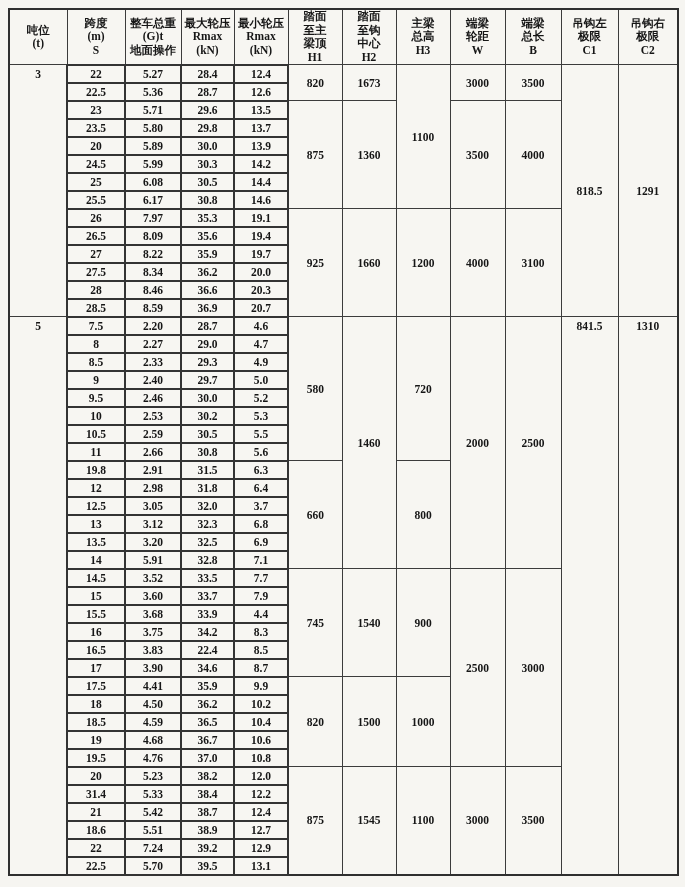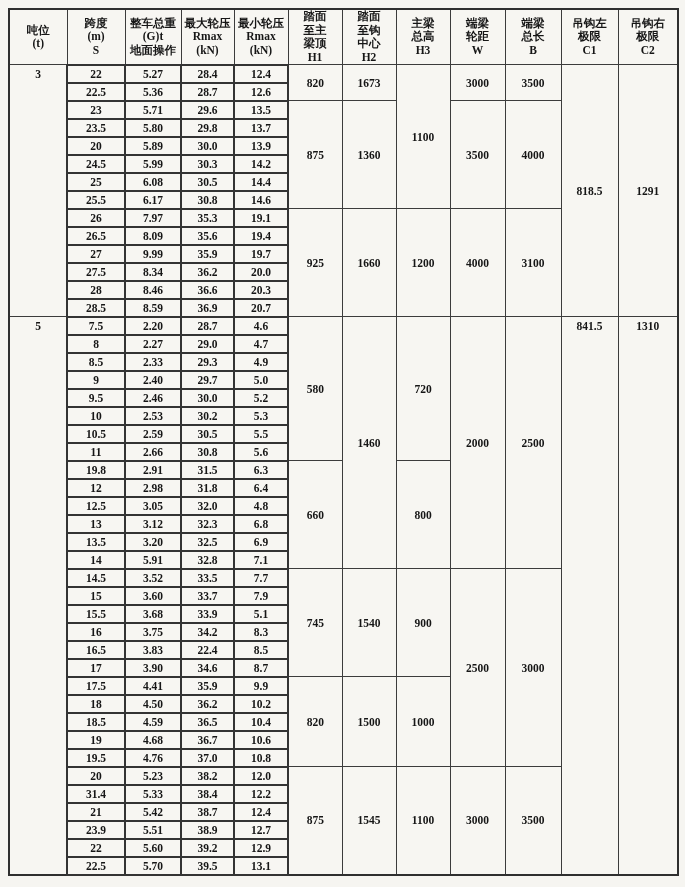--- a/index.html
+++ b/index.html
@@ -184,21 +184,21 @@
           <td rowspan="6">3100</td>
         </tr>
         <tr>
           <td class="c-span">26.5</td>
           <td class="c-weight">8.09</td>
           <td class="c-rmax">35.6</td>
           <td class="c-rmin">19.4</td>
         </tr>
         <tr>
           <td class="c-span">27</td>
-          <td class="c-weight">9.99</td>
+          <td class="c-weight">8.22</td>
           <td class="c-rmax">35.9</td>
           <td class="c-rmin">19.7</td>
         </tr>
         <tr>
           <td class="c-span">27.5</td>
           <td class="c-weight">8.34</td>
           <td class="c-rmax">36.2</td>
           <td class="c-rmin">20.0</td>
         </tr>
         <tr>
@@ -280,21 +280,21 @@
         <tr>
           <td class="c-span">12</td>
           <td class="c-weight">2.98</td>
           <td class="c-rmax">31.8</td>
           <td class="c-rmin">6.4</td>
         </tr>
         <tr>
           <td class="c-span">12.5</td>
           <td class="c-weight">3.05</td>
           <td class="c-rmax">32.0</td>
-          <td class="c-rmin">4.8</td>
+          <td class="c-rmin">3.7</td>
         </tr>
         <tr>
           <td class="c-span">13</td>
           <td class="c-weight">3.12</td>
           <td class="c-rmax">32.3</td>
           <td class="c-rmin">6.8</td>
         </tr>
         <tr>
           <td class="c-span">13.5</td>
           <td class="c-weight">3.20</td>
@@ -321,21 +321,21 @@
         <tr>
           <td class="c-span">15</td>
           <td class="c-weight">3.60</td>
           <td class="c-rmax">33.7</td>
           <td class="c-rmin">7.9</td>
         </tr>
         <tr>
           <td class="c-span">15.5</td>
           <td class="c-weight">3.68</td>
           <td class="c-rmax">33.9</td>
-          <td class="c-rmin">5.1</td>
+          <td class="c-rmin">4.4</td>
         </tr>
         <tr>
           <td class="c-span">16</td>
           <td class="c-weight">3.75</td>
           <td class="c-rmax">34.2</td>
           <td class="c-rmin">8.3</td>
         </tr>
         <tr>
           <td class="c-span">16.5</td>
           <td class="c-weight">3.83</td>
@@ -398,28 +398,28 @@
           <td class="c-rmax">38.4</td>
           <td class="c-rmin">12.2</td>
         </tr>
         <tr>
           <td class="c-span">21</td>
           <td class="c-weight">5.42</td>
           <td class="c-rmax">38.7</td>
           <td class="c-rmin">12.4</td>
         </tr>
         <tr>
-          <td class="c-span">23.9</td>
+          <td class="c-span">18.6</td>
           <td class="c-weight">5.51</td>
           <td class="c-rmax">38.9</td>
           <td class="c-rmin">12.7</td>
         </tr>
         <tr>
           <td class="c-span">22</td>
-          <td class="c-weight">5.60</td>
+          <td class="c-weight">7.24</td>
           <td class="c-rmax">39.2</td>
           <td class="c-rmin">12.9</td>
         </tr>
         <tr>
           <td class="c-span">22.5</td>
           <td class="c-weight">5.70</td>
           <td class="c-rmax">39.5</td>
           <td class="c-rmin">13.1</td>
         </tr>
       </tbody>

